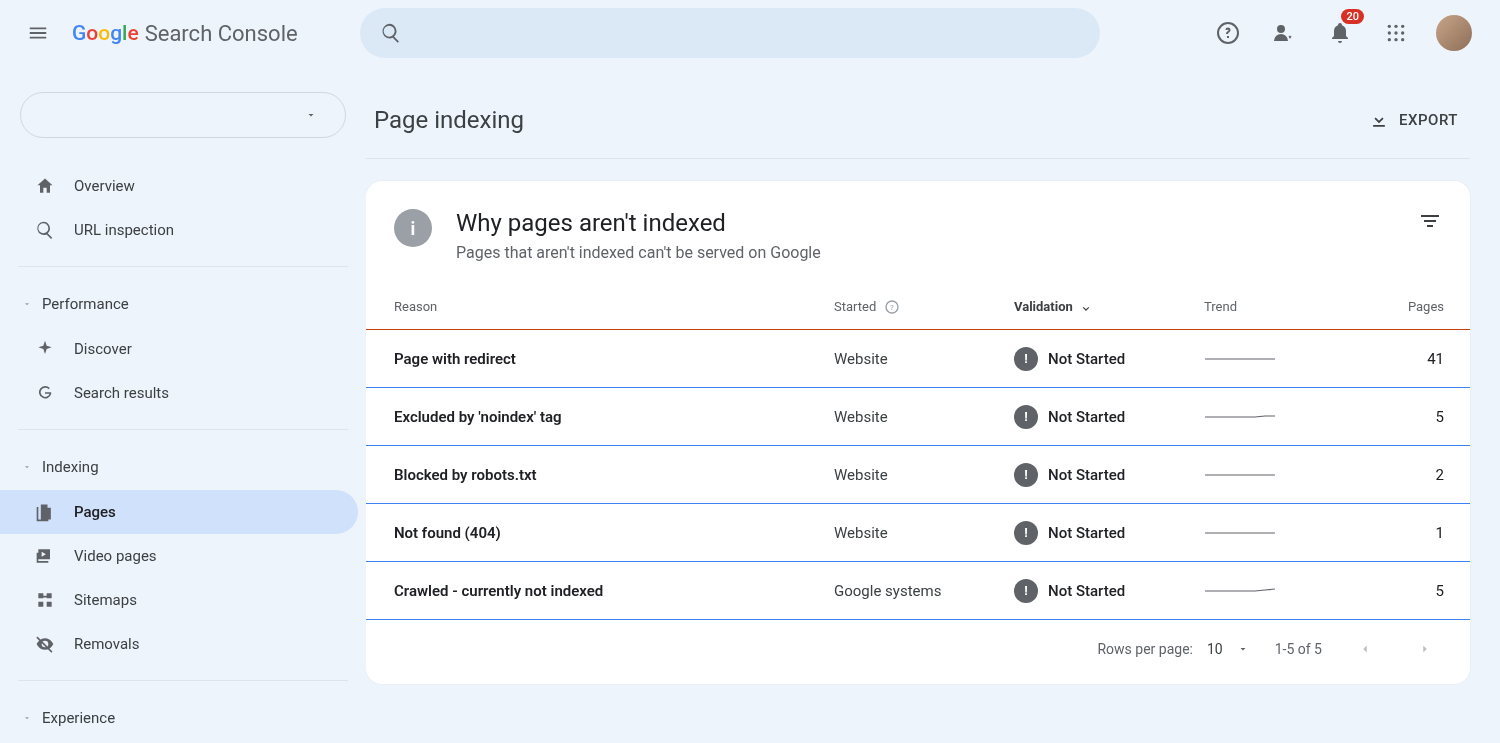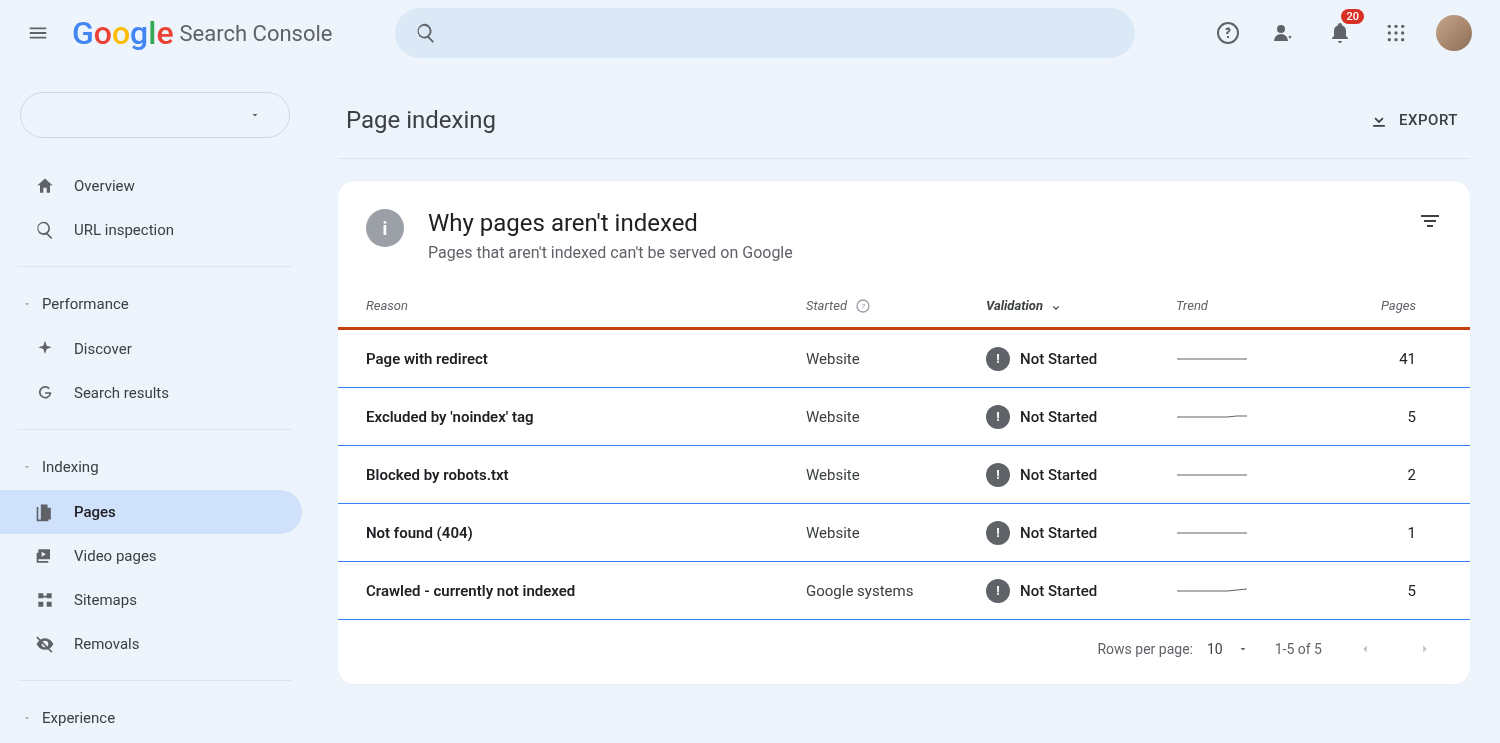--- a/index.html
+++ b/index.html
@@ -13,21 +13,21 @@
   }
   .topbar {
     display: flex;
     align-items: center;
     height: 66px;
     padding: 0 28px 0 18px;
     gap: 14px;
   }
   .menu-btn { width: 40px; height: 40px; display:flex;align-items:center;justify-content:center;cursor:pointer;border-radius:50%; }
   .logo { display:flex; align-items:center; gap:6px; font-size:22px; color:#5f6368; }
-  .logo-google { font-size:32px; font-weight:500; }
+  .logo-google { font-size:21px; font-weight:500; }
   .logo-g1{color:#4285F4;} .logo-o1{color:#EA4335;} .logo-o2{color:#FBBC05;} .logo-g2{color:#4285F4;} .logo-l{color:#34A853;} .logo-e{color:#EA4335;}
   .search-wrap {
     flex:1;
     max-width: 740px;
     margin-left: 48px;
     background: #dbe8f6;
     border-radius: 28px;
     height: 50px;
     display:flex;
     align-items:center;
@@ -40,21 +40,21 @@
   }
   .top-icons { margin-left:auto; display:flex; align-items:center; gap:24px; }
   .icon-btn { width:32px;height:32px;display:flex;align-items:center;justify-content:center;cursor:pointer;position:relative;text-align:center; }
   .badge {
     position:absolute; top:-8px; right:-8px;
     background:#d93025; color:#fff; font-size:11px;
     border-radius:10px; padding:1px 5px; font-weight:500;
   }
   .avatar { width:36px;height:36px;border-radius:50%; background:linear-gradient(135deg,#c7a58a,#8d6e57); }
   .layout { display:flex; height:calc(100% - 66px); }
-  .sidebar { width: 310px; padding-top:20px; }
+  .sidebar { width: 366px; padding-top:20px; }
   .property-select {
     margin: 6px 20px 26px 20px;
     border:1px solid #d0d7de;
     border-radius:24px;
     height:46px;
     display:flex;align-items:center;justify-content:flex-end;
     padding:0 28px;
     cursor:pointer;
     background:#eef4fb;
   }
@@ -66,21 +66,21 @@
     border-top-right-radius:24px;border-bottom-right-radius:24px;
     margin-right:8px;
   }
   .nav-item .ic { width:22px; display:flex;justify-content:center; color:#5f6368;}
   .nav-item.active { background:#d0e1fb; color:#202124; font-weight:500;}
   .nav-section {
     display:flex;align-items:center;gap:10px;
     padding:14px 22px; font-size:15px; color:#3c4043;
   }
   .nav-divider { border-top:1px solid #dde4ec; margin:14px 18px; }
-  .content { flex:1; padding: 0 30px 0 0; overflow:auto;margin-left:28px;}
+  .content { flex:1; padding: 0 30px 0 0; overflow:auto;}
   .page-header {
     display:flex; align-items:center; justify-content:space-between;
     padding: 40px 12px 24px 8px;
     border-bottom:1px solid #dde4ec;
     margin-bottom:22px;
   }
   .page-title { font-size:24px; color:#3c4043; }
   .export-btn { display:flex;align-items:center;gap:10px; color:#3c4043; font-weight:500; letter-spacing:0.5px; cursor:pointer; font-size:15px;}
   .card {
     background:#fff;
@@ -92,21 +92,21 @@
   .info-circle { width:38px;height:38px;border-radius:50%;background:#9aa0a6;display:flex;align-items:center;justify-content:center;color:#fff;font-weight:bold;font-size:18px; flex-shrink:0;}
   .card-title { font-size:24px; color:#202124; }
   .card-sub { font-size:16px; color:#5f6368; margin-top:6px;}
   .filter-btn { margin-left:auto; cursor:pointer; }
   .thead, .trow {
     display:grid;
     grid-template-columns: 440px 180px 190px 110px 130px;
     align-items:center;
     padding: 0 28px;
   }
-  .thead { color:#5f6368; font-size:13px; height:46px; border-bottom:3px solid #c2410c;font-style:italic;}
+  .thead { color:#5f6368; font-size:13px; height:46px; border-bottom:1px solid #c2410c;}
   .thead .val { font-weight:700; color:#3c4043; display:flex;align-items:center;gap:6px;}
   .thead .src { display:flex;align-items:center;gap:8px;}
   .thead .pages, .trow .pages { text-align:right; }
   .trow { height:58px; border-bottom:1px solid #3b82f6; font-size:15px; }
   .trow .reason { font-weight:600; color:#202124;}
   .trow .source { color:#3c4043;}
   .vstat { display:flex;align-items:center;gap:10px; color:#202124; font-weight:500;}
   .excl { width:24px;height:24px;border-radius:50%;background:#5f6368;color:#fff;display:flex;align-items:center;justify-content:center;font-size:13px;font-weight:bold;}
   .trend { width:72px;height:12px; }
   .pager {

